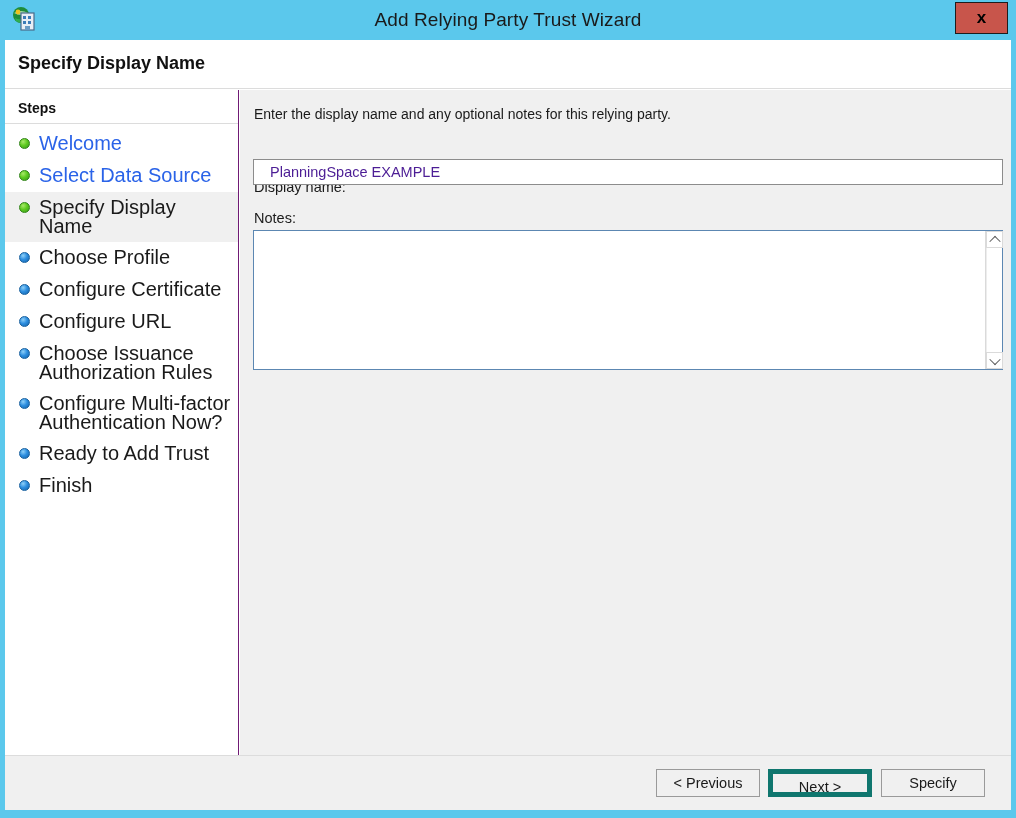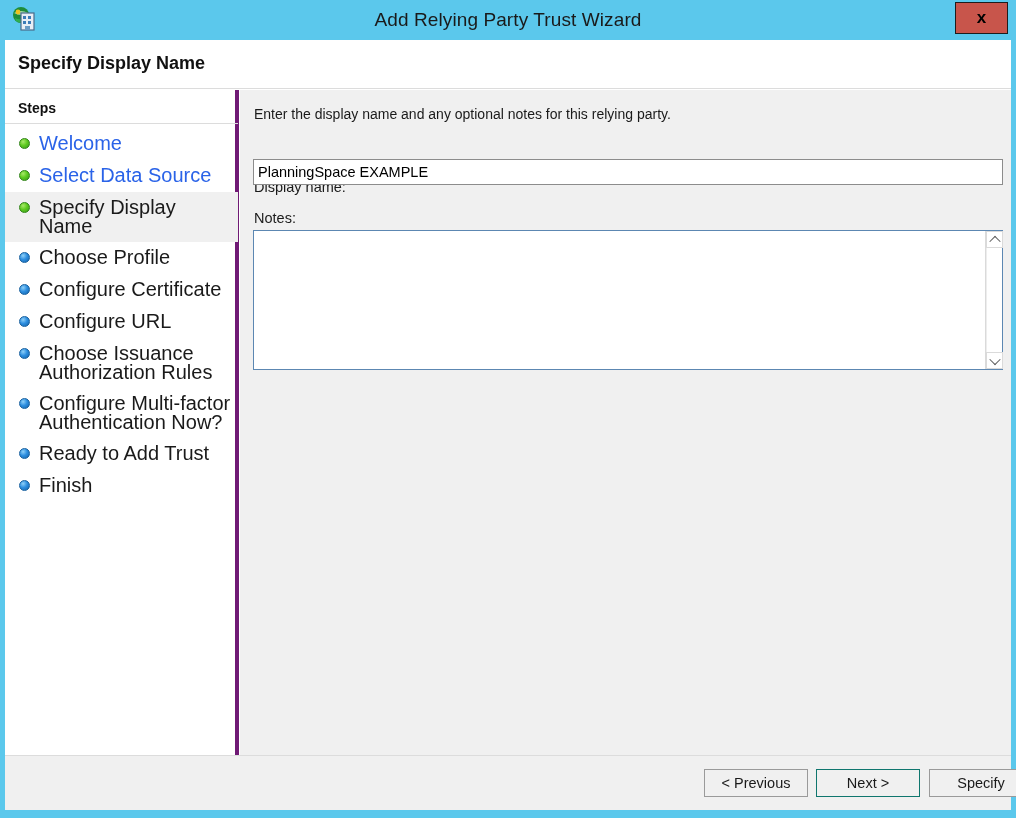--- a/index.html
+++ b/index.html
@@ -97,21 +97,21 @@
     font-family: "Liberation Sans", sans-serif;
   }
 
   
   .sidebar {
     position: absolute;
     left: 0; top: 50px;
     width: 234px;
     height: 720px;
     background: #FFFFFF;
-    border-right: 4px solid #701a75;
+    border-right: 1px solid #701a75;
     box-sizing: border-box;
   }
   .sidebar-title {
     position: absolute;
     left: 13px; top: 10px;
     font-size: 14px;
     font-weight: bold;
     color: #111111;
   }
   .sidebar-rule {
@@ -191,22 +191,22 @@
   .display-name-input {
     position: absolute;
     left: 13px; top: 69px;
     width: 750px;
     height: 26px;
     background: #FFFFFF;
     border: 1px solid #8C8C8C;
     box-sizing: border-box;
     font-family: "Liberation Sans", sans-serif;
     font-size: 14.5px;
-    color: #000000;
-    padding: 0 4px;
+    color: #4c1d95;
+    padding: 0 16px;
     outline: none;
   }
 
   .notes-wrap {
     position: absolute;
     left: 13px; top: 140px;
     width: 750px;
     height: 140px;
     background: #FFFFFF;
     border: 1px solid #5C87B2;
@@ -283,24 +283,23 @@
     background: #F0F0F0;
     border: 1px solid #9A9A9A;
     box-sizing: border-box;
     font-family: "Liberation Sans", sans-serif;
     font-size: 14.5px;
     color: #1a1a1a;
     cursor: pointer;
     text-align: center;
     line-height: 26px;
     padding: 0;
-    margin-left: 48px;
   }
   .btn-prev   { left: 651px; width: 104px; }
-  .btn-next   { left: 763px; width: 104px; border: 1px solid #0f766e; }
+  .btn-next   { left: 763px; width: 104px; border: 5px solid #0f766e; }
   .btn-cancel { left: 876px; width: 104px; }
 </style>
 </head>
 <body>
 
 <div class="window">
 
   <div class="titlebar">
     <div class="app-icon">
       <svg width="28" height="28" viewBox="0 0 28 28">

